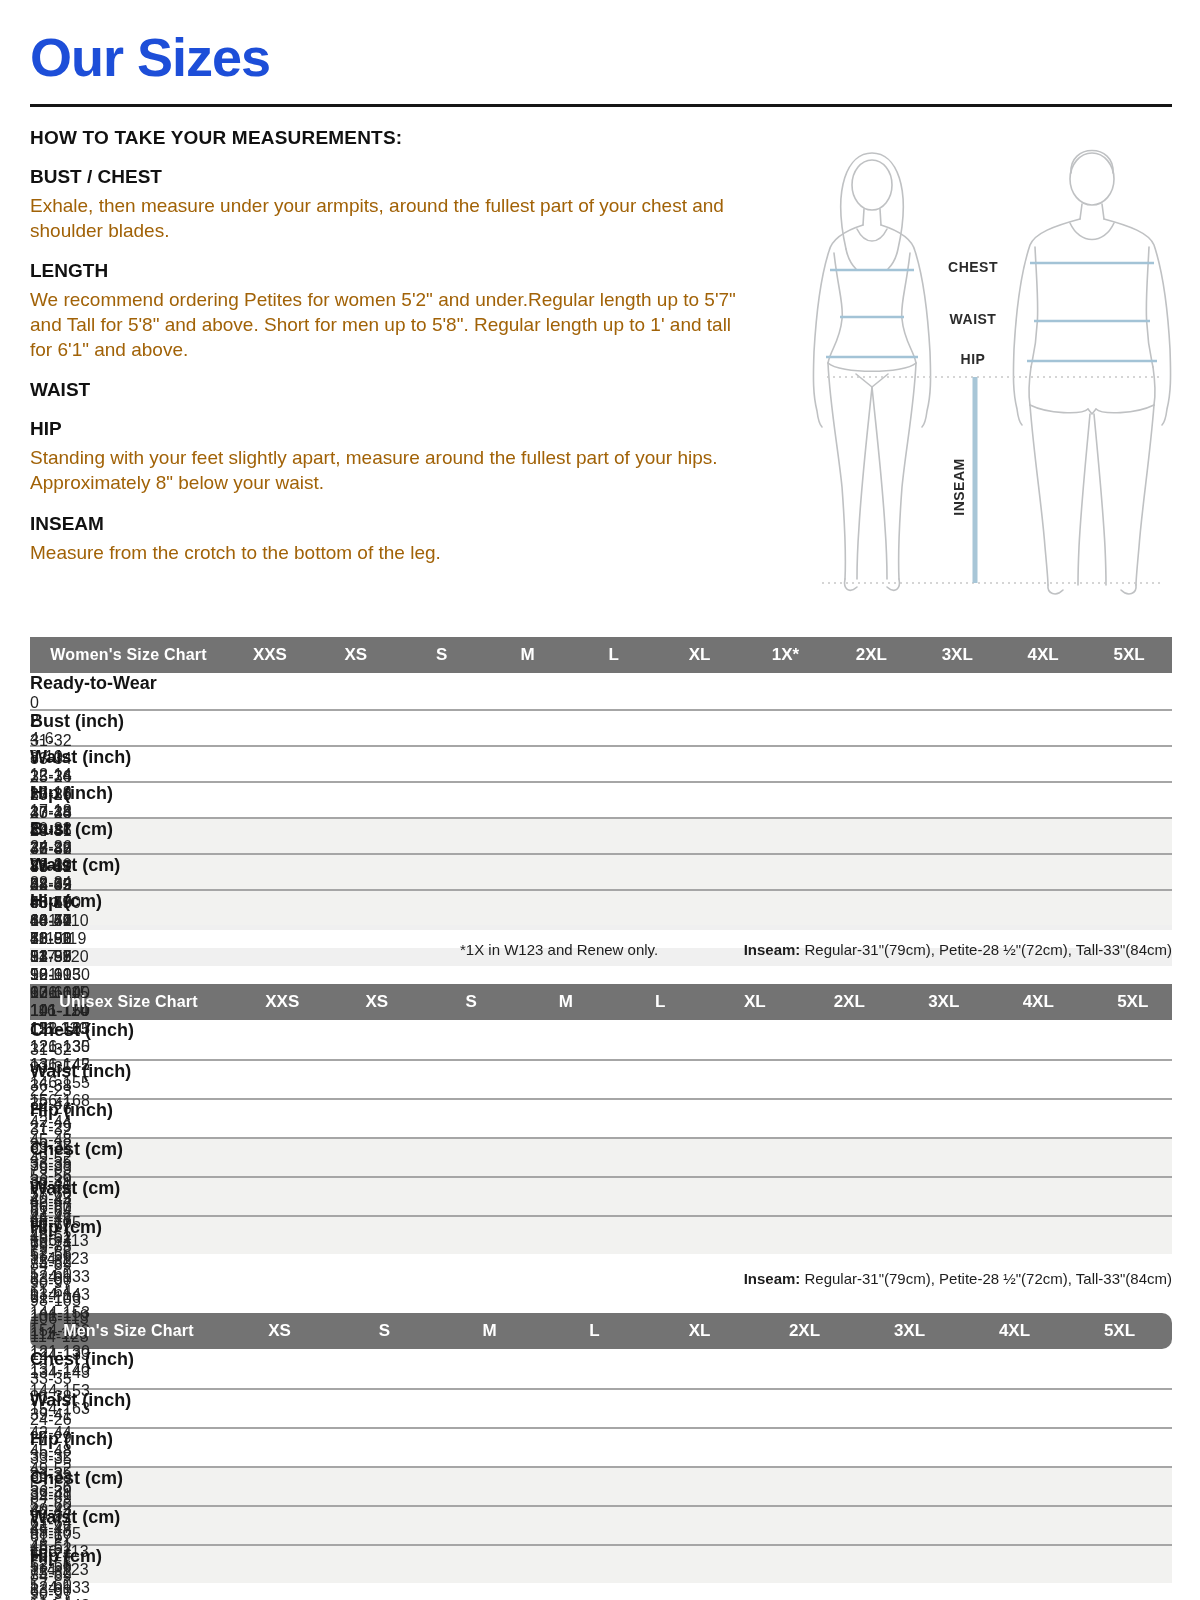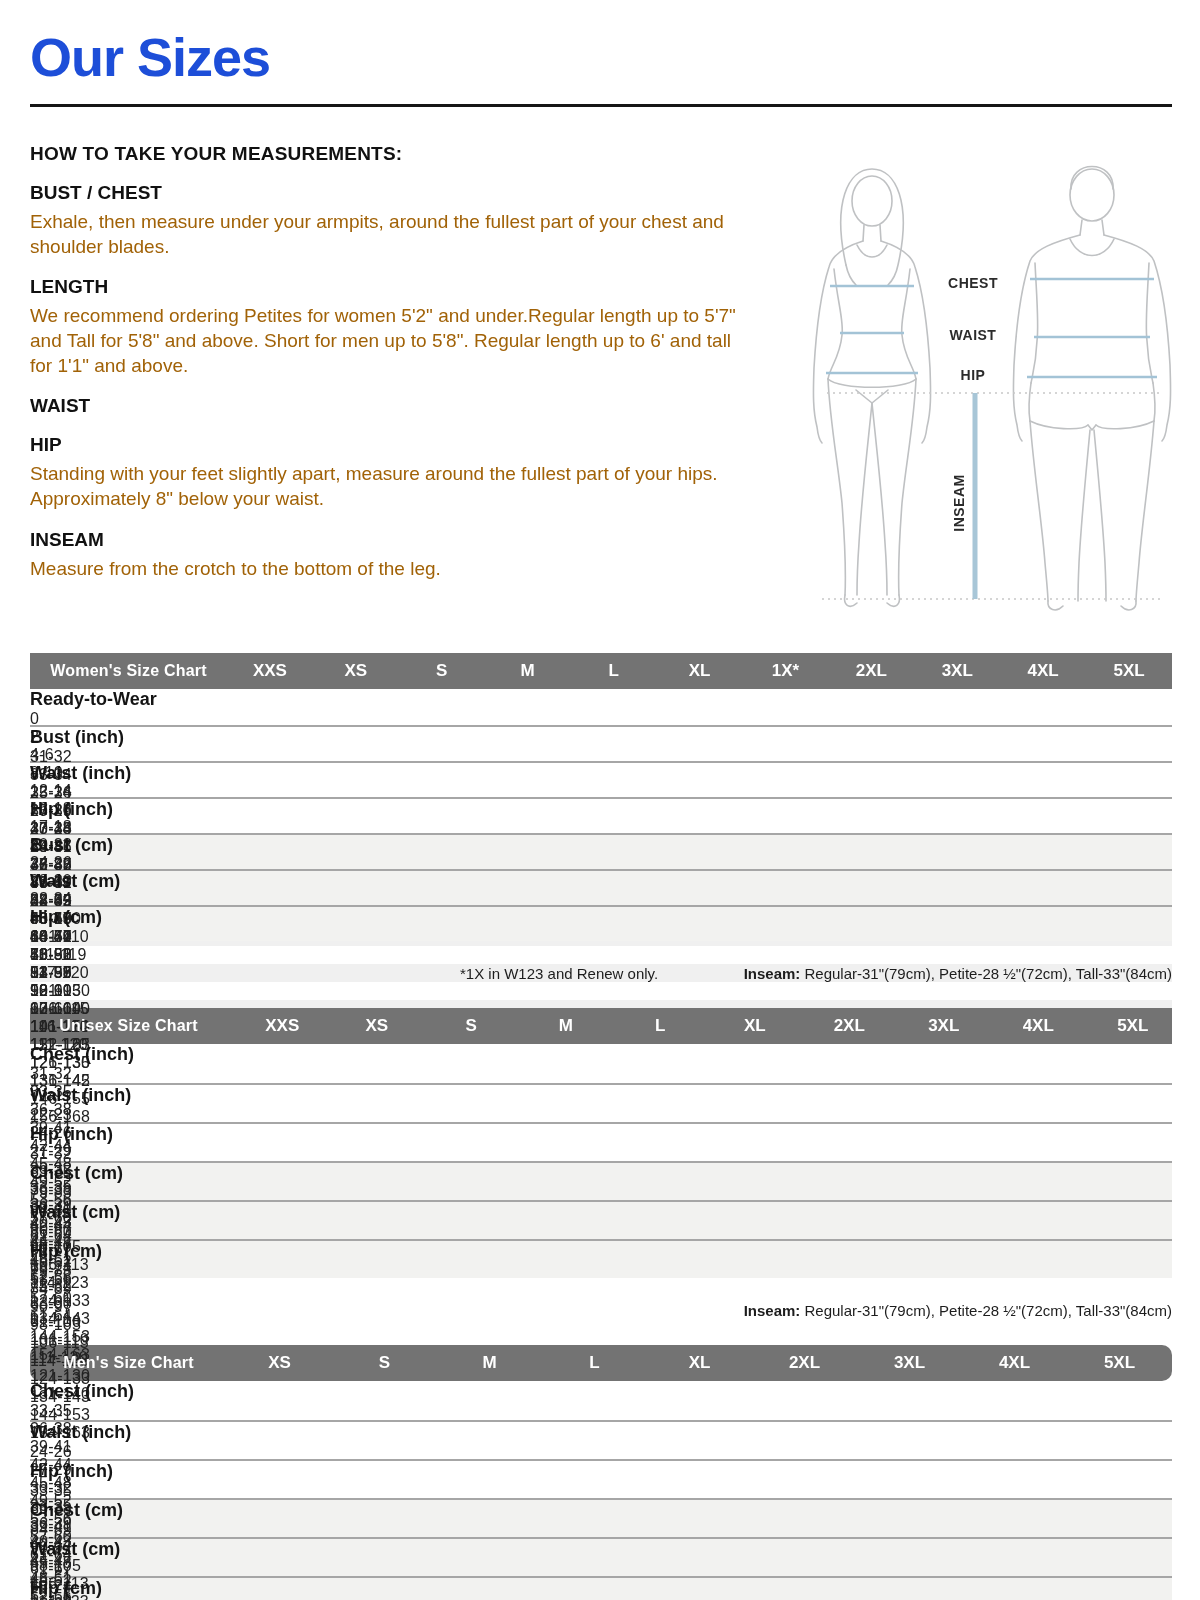--- a/index.html
+++ b/index.html
@@ -11,21 +11,21 @@
     padding:24px 28px 20px 30px;
   }
   
   h1[data-name="page-title"]{
     font-size:54px; font-weight:800; letter-spacing:-1px; color:#1d4ed8;
     margin-top:2px;
   }
   .title-rule{ height:3px; background:#161616; margin-top:16px; }
 
   
-  .top{ display:flex; margin-top:36px; gap:36px; }
+  .top{ display:flex; margin-top:20px; gap:36px; }
   .howto{ width:718px; }
   .howto h2{ font-size:19px; font-weight:700; color:#111; letter-spacing:.2px; }
   .howto .sec{ margin-top:17px; }
   .howto .sec h3{ font-size:19px; font-weight:700; color:#111; margin-bottom:5px; }
   .howto .sec p{ font-size:19px; line-height:1.32; color:#a16207; }
   .figure{ flex:1; display:flex; justify-content:flex-end; }
   .figure svg .outline{ fill:none; stroke:#bfc1c3; stroke-width:1.6; stroke-linecap:round; stroke-linejoin:round; }
   .figure svg .blue{ stroke:#a3c3d6; stroke-width:2.6; }
   .figure svg .bluebar{ stroke:#a8c6d7; stroke-width:5; }
   .figure svg .dot{ stroke:#c7c7c7; stroke-width:1.4; stroke-dasharray:2 4; }
@@ -42,21 +42,21 @@
   .thead .tcol{ font-size:17px; font-weight:700; }
   .brow{ background:#ffffff; border-top:2px solid #a6a6a6; }
   .brow:nth-child(2){ border-top:none; }
   .rh36 .brow{ height:36px; }
   .rh39 .brow{ height:39px; }
   .brow.shaded{ background:#f2f2f0; }
   .brow .rlabel{ justify-content:flex-end; padding-right:20px; font-size:18px; font-weight:700; color:#141414; }
   .brow .cell{ font-size:16px; color:#222; letter-spacing:.2px; }
   .cell.hl, .thead .tcol.hl0{ background:rgba(0,0,0,0.00); }
   .cell.hl{ background:rgba(60,60,60,0.075); }
-  .footnotes{ display:flex; align-items:baseline; margin-top:24px; font-size:15px; color:#1d1d1d; }
+  .footnotes{ display:flex; align-items:baseline; margin-top:16px; font-size:15px; color:#1d1d1d; }
   .footnotes .fleft{ margin-left:430px; }
   .footnotes .fright{ margin-left:auto; }
   .footnotes b{ font-weight:700; }
 </style>
 </head>
 <body>
 
 <div data-name="size-guide-page">
 
   <header data-name="page-header">
@@ -67,21 +67,21 @@
   <div class="top" data-name="top-section">
 
     <div class="howto" data-name="measurement-instructions">
       <h2 data-name="instructions-heading">HOW TO TAKE YOUR MEASUREMENTS:</h2>
       <div class="sec" data-name="instruction-bust-chest">
         <h3 data-name="instruction-title">BUST / CHEST</h3>
         <p data-name="instruction-body">Exhale, then measure under your armpits, around the fullest part of your chest and shoulder blades.</p>
       </div>
       <div class="sec" data-name="instruction-length">
         <h3 data-name="instruction-title">LENGTH</h3>
-        <p data-name="instruction-body">We recommend ordering Petites for women 5'2" and under.Regular length up to 5'7" and Tall for 5'8" and above. Short for men up to 5'8". Regular length up to 6' and tall for 1'1" and above.</p>
+        <p data-name="instruction-body">We recommend ordering Petites for women 5'2" and under.Regular length up to 5'7" and Tall for 5'8" and above. Short for men up to 5'8". Regular length up to 1' and tall for 6'1" and above.</p>
       </div>
       <div class="sec" data-name="instruction-waist">
         <h3 data-name="instruction-title">WAIST</h3>
       </div>
       <div class="sec" data-name="instruction-hip">
         <h3 data-name="instruction-title">HIP</h3>
         <p data-name="instruction-body">Standing with your feet slightly apart, measure around the fullest part of your hips. Approximately 8" below your waist.</p>
       </div>
       <div class="sec" data-name="instruction-inseam">
         <h3 data-name="instruction-title">INSEAM</h3>

